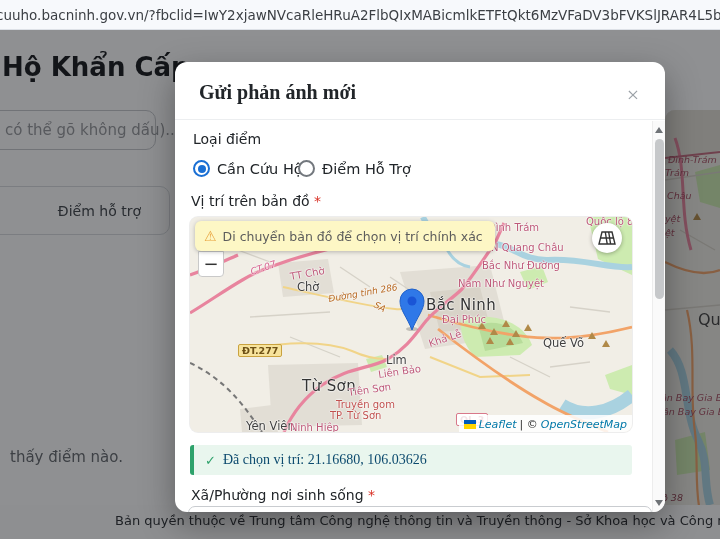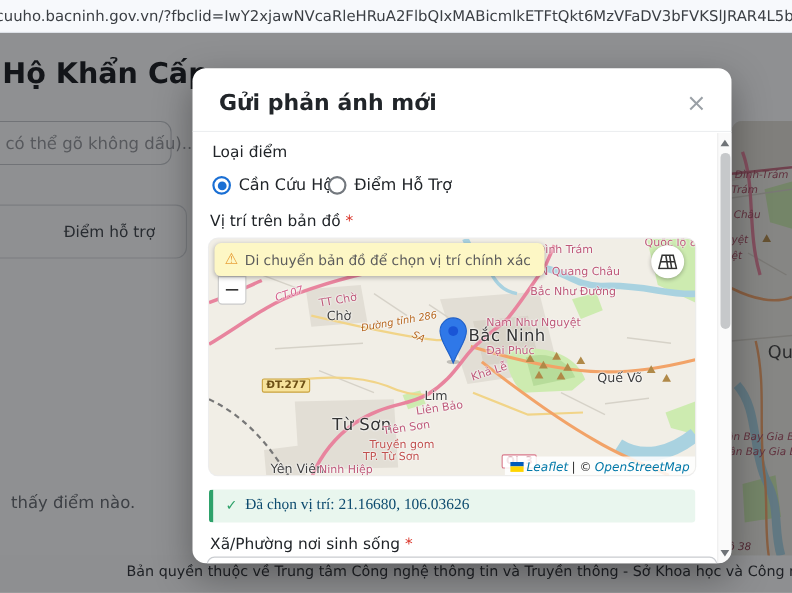--- a/index.html
+++ b/index.html
@@ -34,21 +34,21 @@
   .bgml { position:absolute; font-size:9.5px; color:#a84f63; white-space:nowrap; font-style:italic; }
 
   
   .backdrop { position:absolute; left:0; top:30px; width:720px; height:509px;
     background:rgba(18,20,24,0.47); z-index:5; }
 
   
   .modal { position:absolute; left:175px; top:62px; width:490px; height:450px;
     background:#fff; border-radius:12px; z-index:10;
     box-shadow:0 12px 34px rgba(0,0,0,0.35); overflow:hidden; }
-  .modal-header { position:absolute; left:0; top:0; width:100%; height:58px; border-bottom:1px solid #eceef0; }
+  .modal-header { position:absolute; left:0; top:0; width:100%; height:58px; border-bottom:1px solid #eceef0;font-family:Liberation Serif, serif; }
   .modal-title { position:absolute; left:24px; top:19px; font-size:20px; font-weight:600; color:#212529; white-space:nowrap; }
   .modal-close { position:absolute; right:22px; top:24px; width:20px; height:20px;
     font-size:22px; line-height:17px; color:#9aa0a6; text-align:center; cursor:pointer; }
   .fld-label { position:absolute; font-size:14px; color:#212529; white-space:nowrap; }
   .req { color:#d93025; }
 
   .radio-row { position:absolute; left:18px; top:98px; height:20px; }
   .radio { position:absolute; width:17px; height:17px; border-radius:50%; background:#fff; }
   .radio.checked { border:2px solid #1a6fd4; }
   .radio.checked::after { content:""; position:absolute; left:2.5px; top:2.5px; width:8px; height:8px;
@@ -245,21 +245,21 @@
         <g>
           <ellipse cx="222" cy="112" rx="6" ry="2" fill="rgba(0,0,0,0.2)"></ellipse>
           <path d="M222,113 C217,100 210,93 210,84 A12,12 0 1 1 234,84 C234,93 227,100 222,113 Z" fill="#2f78e8" stroke="#2161c8" stroke-width="1"></path>
           <circle cx="222" cy="84" r="4.5" fill="#1a55d6"></circle>
         </g>
       </svg>
 
       <span class="map-label ml-vill" style="left:298px;top:5px;">Đình Trám</span>
       <span class="map-label ml-vill" style="left:288px;top:25px;">KCN Quang Châu</span>
       <span class="map-label ml-vill" style="left:292px;top:43px;">Bắc Như Đường</span>
-      <span class="map-label ml-vill" style="left:252px;top:61px;margin-top:10px;">Nam Như Nguyệt</span>
+      <span class="map-label ml-vill" style="left:268px;top:61px;">Nam Như Nguyệt</span>
       <span class="map-label ml-vill" style="left:100px;top:51px;transform:rotate(-10deg);">TT Chờ</span>
       <span class="map-label ml-town" style="left:107px;top:63px;">Chờ</span>
       <span class="map-label ml-hw" style="left:60px;top:45px;transform:rotate(-18deg);">CT.07</span>
       <span class="map-label ml-road" style="left:138px;top:71px;transform:rotate(-10deg);">Đường tỉnh 286</span>
       <span class="map-label ml-road" style="left:184px;top:85px;transform:rotate(28deg);">SA</span>
       <span class="map-label ml-city" style="left:236px;top:79px;">Bắc Ninh</span>
       <span class="map-label ml-vill" style="left:252px;top:97px;">Đại Phúc</span>
       <span class="map-label ml-vill" style="left:238px;top:116px;transform:rotate(-18deg);">Khả Lễ</span>
       <span class="map-label ml-town" style="left:196px;top:136px;">Lim</span>
       <span class="map-label ml-vill" style="left:188px;top:149px;transform:rotate(-8deg);">Liên Bảo</span>

